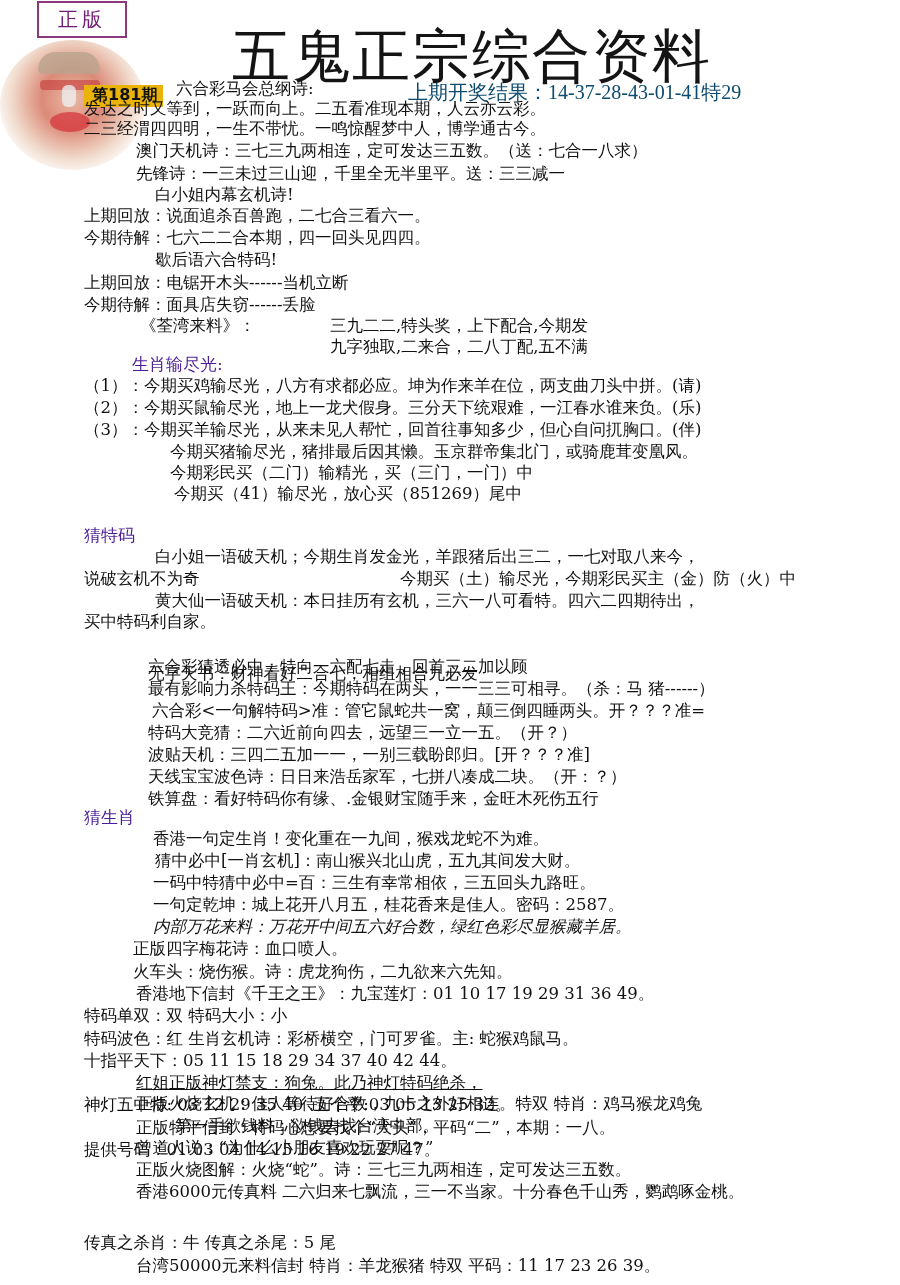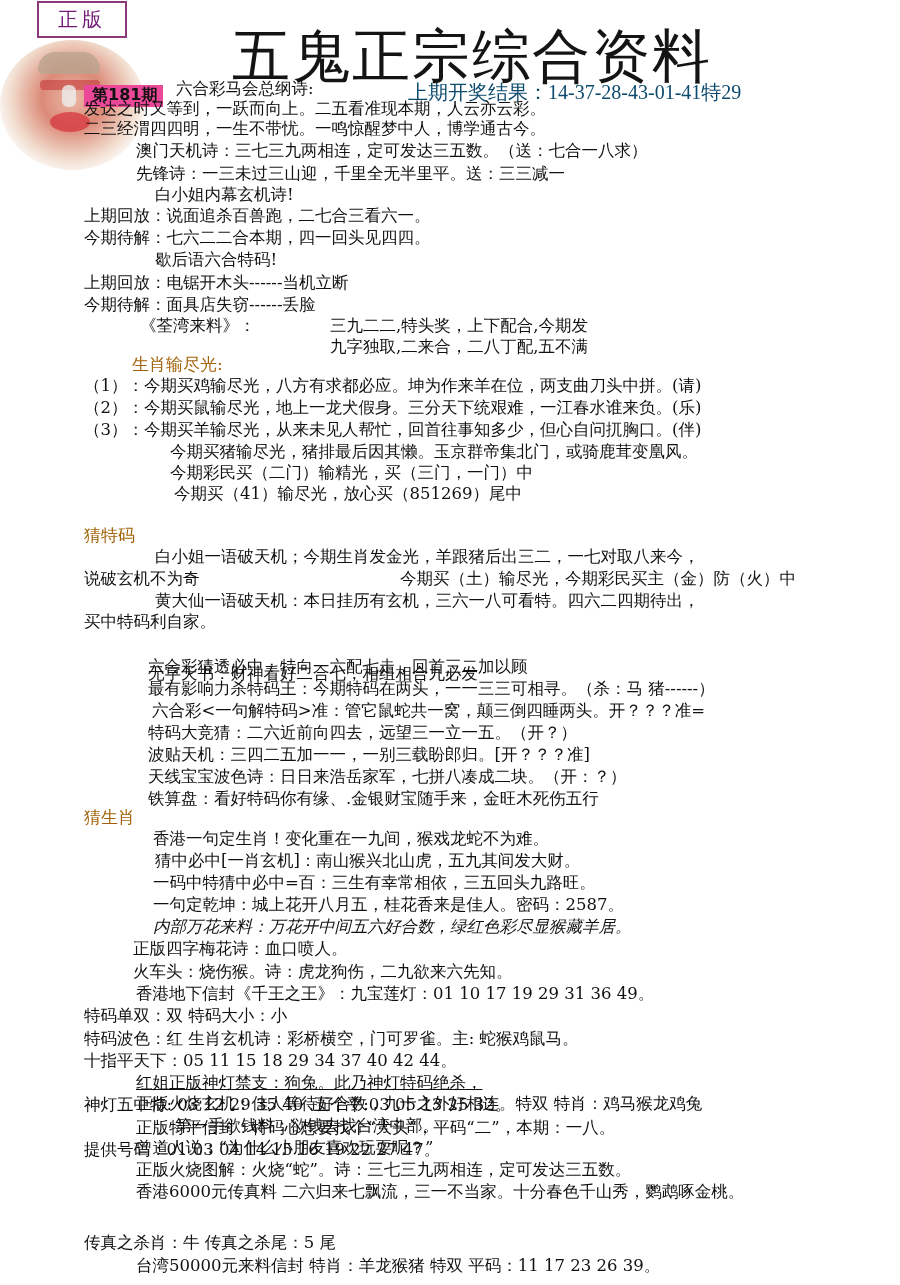--- a/index.html
+++ b/index.html
@@ -6,23 +6,23 @@
   html, body { width: 900px; height: 1285px; background: #ffffff; overflow: hidden; }
   body { position: relative; font-family: "DejaVu Serif", "Liberation Serif", serif; color: #111; }
   .badge { position: absolute; left: 37px; top: 1px; width: 90px; height: 37px; border: 2px solid #8a3a7a; display: flex; align-items: center; justify-content: center; font-size: 20px; color: #701a75; letter-spacing: 4px; font-family: "DejaVu Sans", sans-serif; background: #fff; z-index: 3; }
   .portrait { position: absolute; left: 0; top: 40px; width: 145px; height: 130px; border-radius: 50%; background: radial-gradient(ellipse at 50% 45%, #e9b9a6 0%, #dc8a78 30%, #f1dccd 60%, rgba(255,255,255,0) 78%); z-index: 1; }
   .portrait .hair { position: absolute; left: 38px; top: 12px; width: 62px; height: 22px; border-radius: 30px 30px 8px 8px; background: #b9a48f; opacity: .8; }
   .portrait .eyes { position: absolute; left: 40px; top: 40px; width: 60px; height: 10px; background: #c43b3b; opacity: .6; border-radius: 4px; }
   .portrait .nose { position: absolute; left: 62px; top: 45px; width: 14px; height: 22px; background: #eee; border-radius: 6px; opacity: .8; }
   .portrait .mouth { position: absolute; left: 50px; top: 72px; width: 40px; height: 20px; background: #d5303a; border-radius: 50%; opacity: .7; }
   .title { position: absolute; left: 232px; top: 18px; font-size: 58px; letter-spacing: 2px; color: #141414; font-family: "DejaVu Serif", serif; font-weight: normal; z-index: 2; }
   .result { position: absolute; left: 408px; top: 79px; font-size: 20px; color: #0c4a6e; font-family: Liberation Serif, serif; z-index: 2; white-space: nowrap; }
-  .issue { position: absolute; left: 84px; top: 85px; background: #ec4899; padding: 0 6px 0 8px; height: 22px; font-size: 16px; font-family: "DejaVu Sans", sans-serif; font-weight: bold; z-index: 2; }
+  .issue { position: absolute; left: 84px; top: 85px; background: #eab308; padding: 0 6px 0 8px; height: 22px; font-size: 16px; font-family: "DejaVu Sans", sans-serif; font-weight: bold; z-index: 2; }
   .line { position: absolute; font-size: 16.5px; white-space: nowrap; line-height: 20px; z-index: 2; }
-  .red { color: #a16207; }
+  .red { color: #4c1d95; }
   .head { font-size: 17px; }
 </style>
 </head>
 <body>
 
 <div class="badge">正版</div>
 <div class="portrait">
   <div class="hair"></div>
   <div class="eyes"></div>
   <div class="nose"></div>

